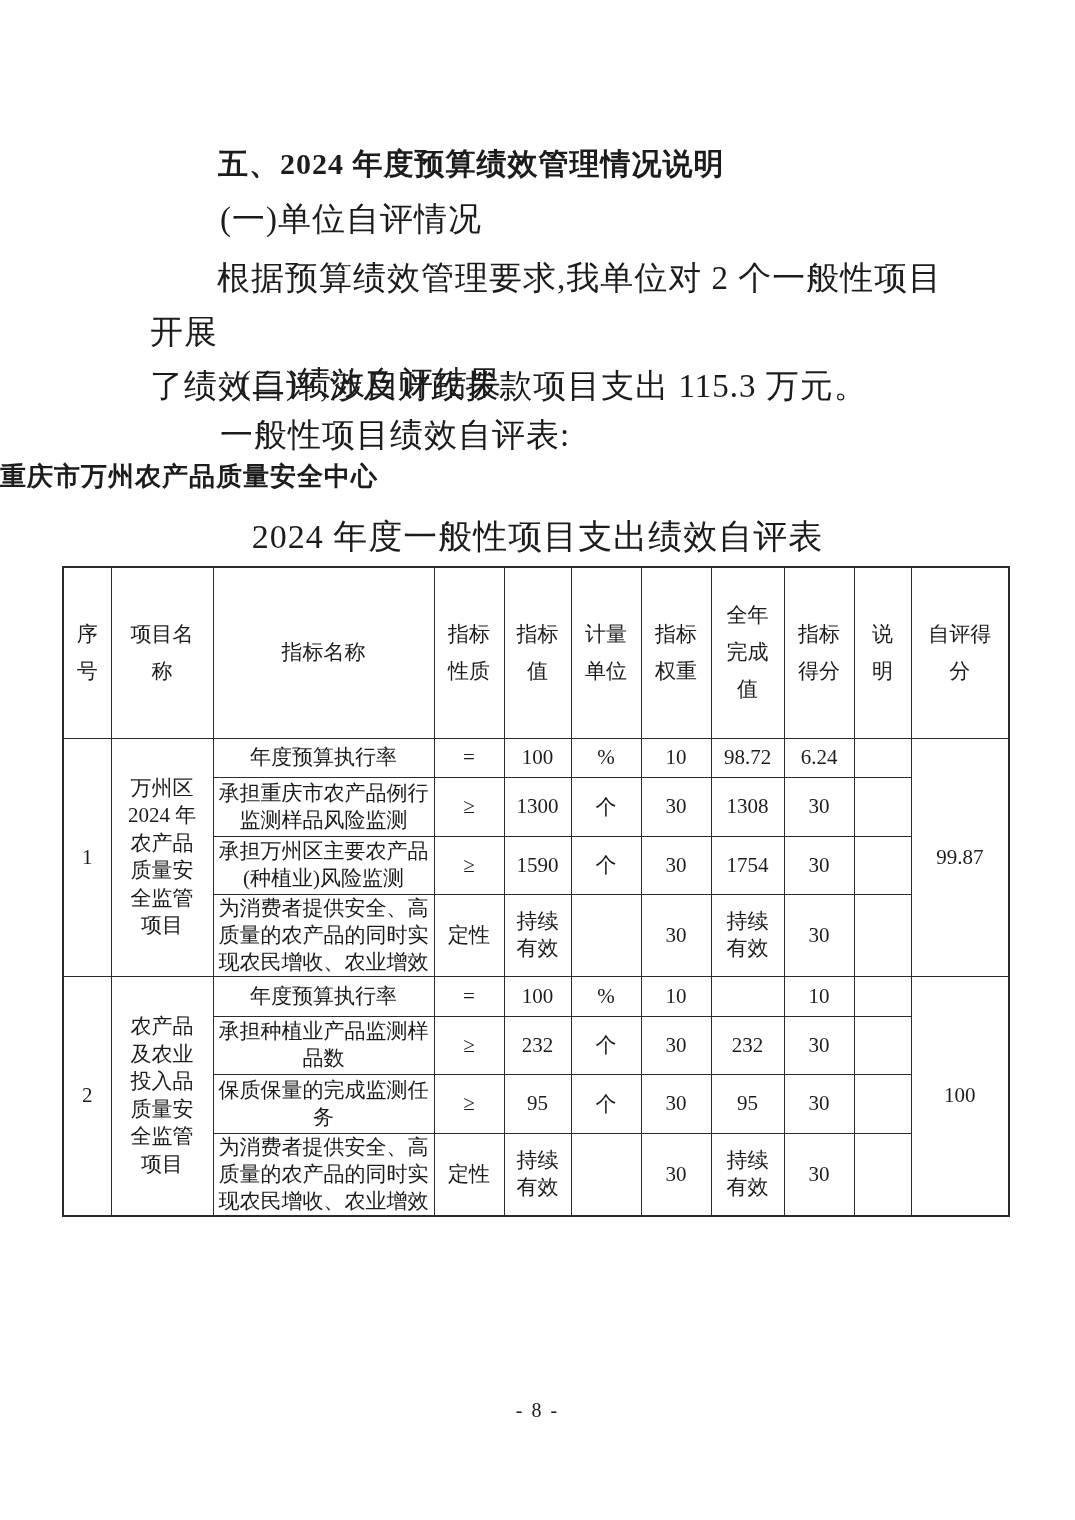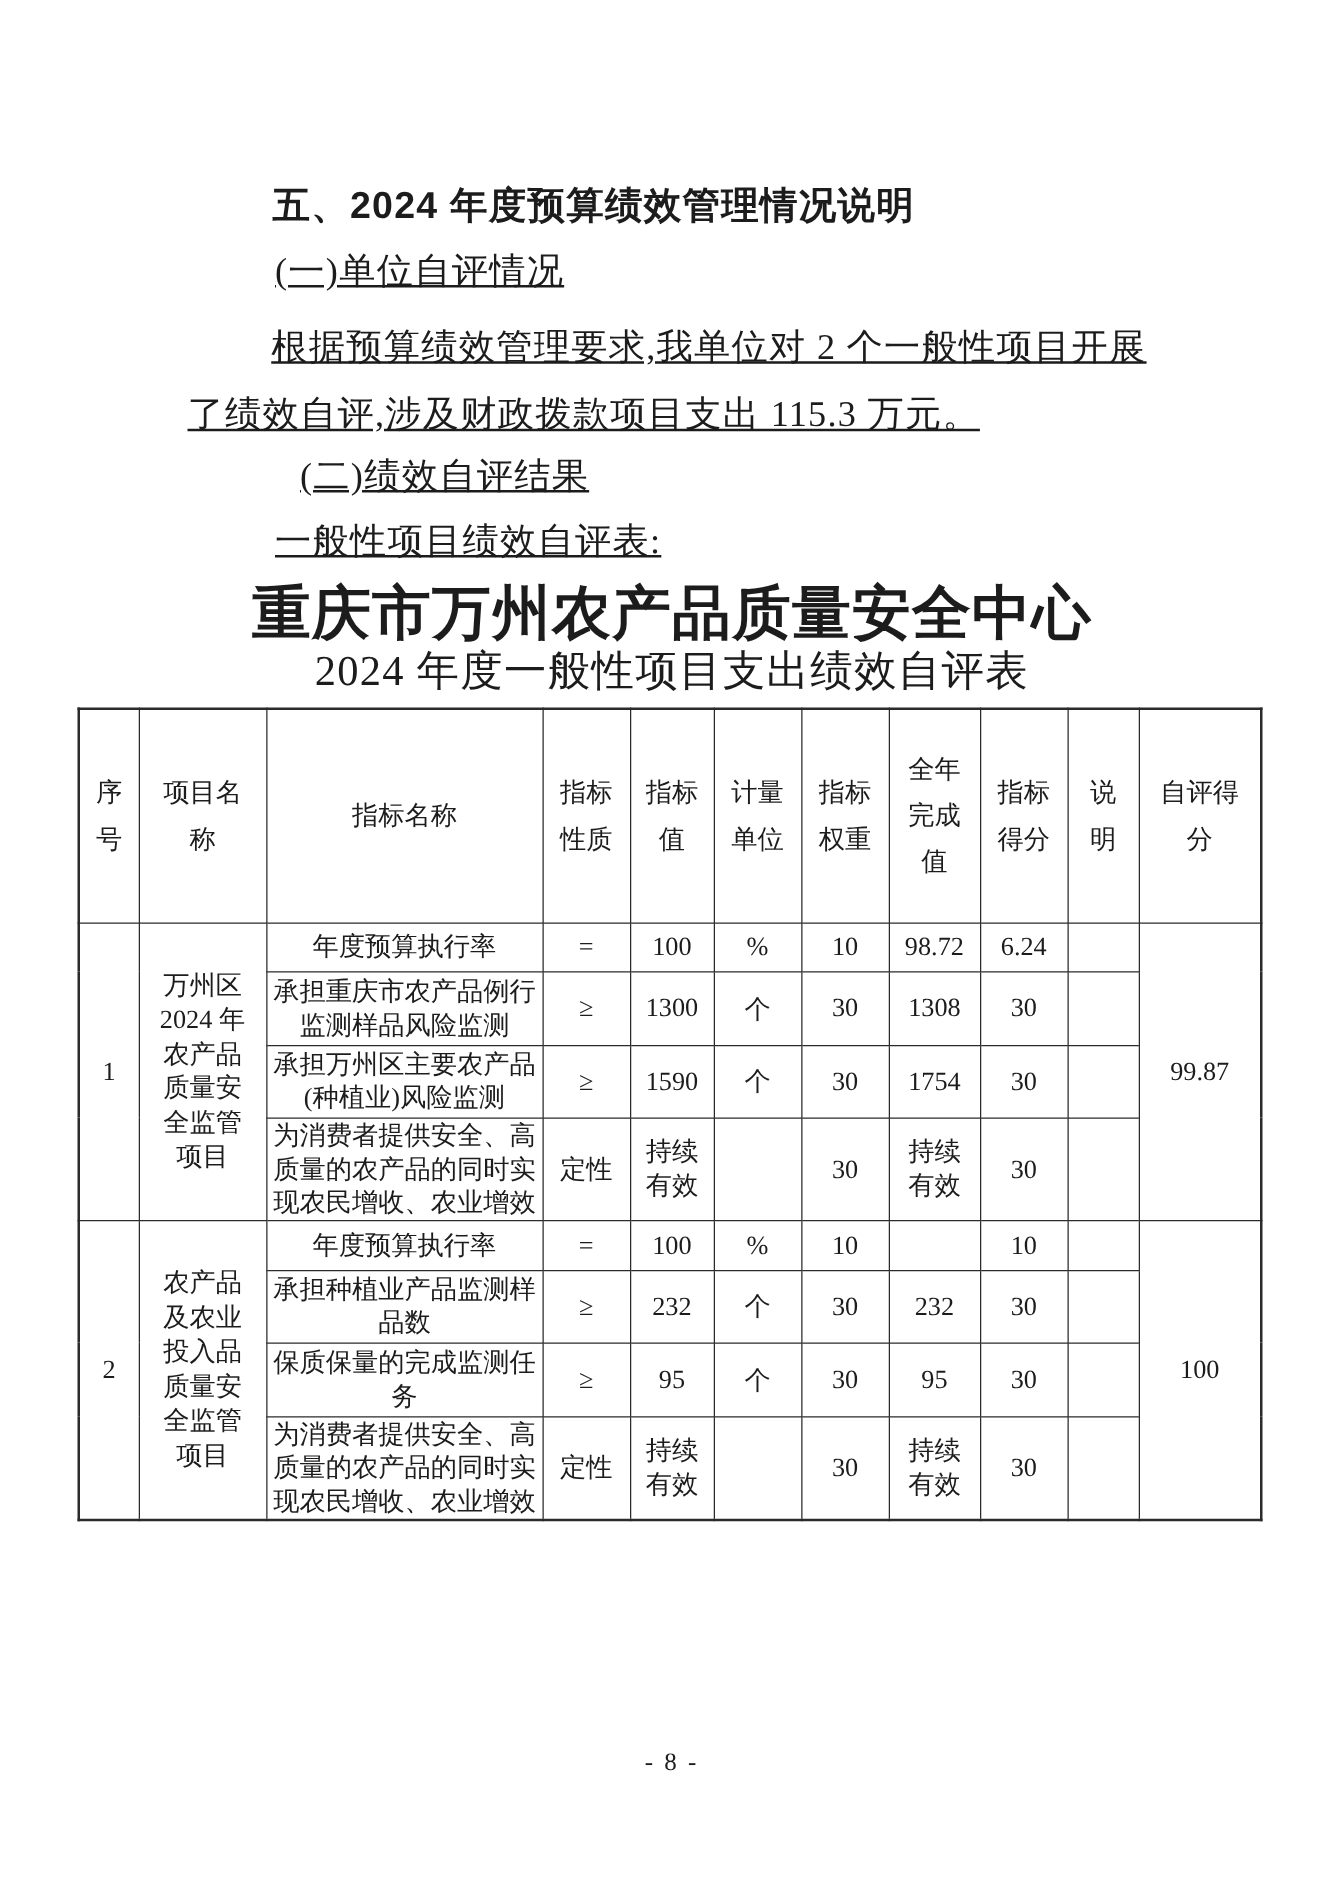--- a/index.html
+++ b/index.html
@@ -9,51 +9,49 @@
     height: 1520px;
     background: #ffffff;
     overflow: hidden;
     font-family: "Liberation Serif", serif;
     color: #1c1c1c;
   }
   .section-heading {
     position: absolute;
     left: 218px;
     top: 144px;
-    font-family: Liberation Sans, sans-serif;
+    font-family: Liberation Serif, serif;
     font-weight: bold;
     font-size: 30px;
     letter-spacing: 1px;
     white-space: nowrap;
   }
   .kai {
     font-family: "Liberation Serif", serif;
-    font-size: 29px;
-    letter-spacing: 1px;
-    text-decoration: underline;
+    font-size: 33px;
+    letter-spacing: 1px;
   }
   .sub-heading-1 { position: absolute; left: 220px; top: 197px; white-space: nowrap; }
   .body-paragraph {
     position: absolute;
     left: 150px;
     top: 251px;
     width: 800px;
     line-height: 54px;
     white-space: pre-line;
     text-indent: 67px;
   }
   .sub-heading-2 { position: absolute; left: 220px; top: 361px; white-space: nowrap; margin-left: 20px; }
   .table-intro { position: absolute; left: 220px; top: 413px; white-space: nowrap; }
   .org-title {
     position: absolute;
     left: 0; right: 0;
     top: 459px;
-    text-align: center;
     font-weight: bold;
-    font-size: 47px;
+    font-size: 26px;
     letter-spacing: 1px;
   }
   .table-title {
     position: absolute;
     left: 0; right: 0;
     top: 514px;
     text-align: center;
     font-weight: normal;
     font-size: 34px;
     letter-spacing: 1px;

